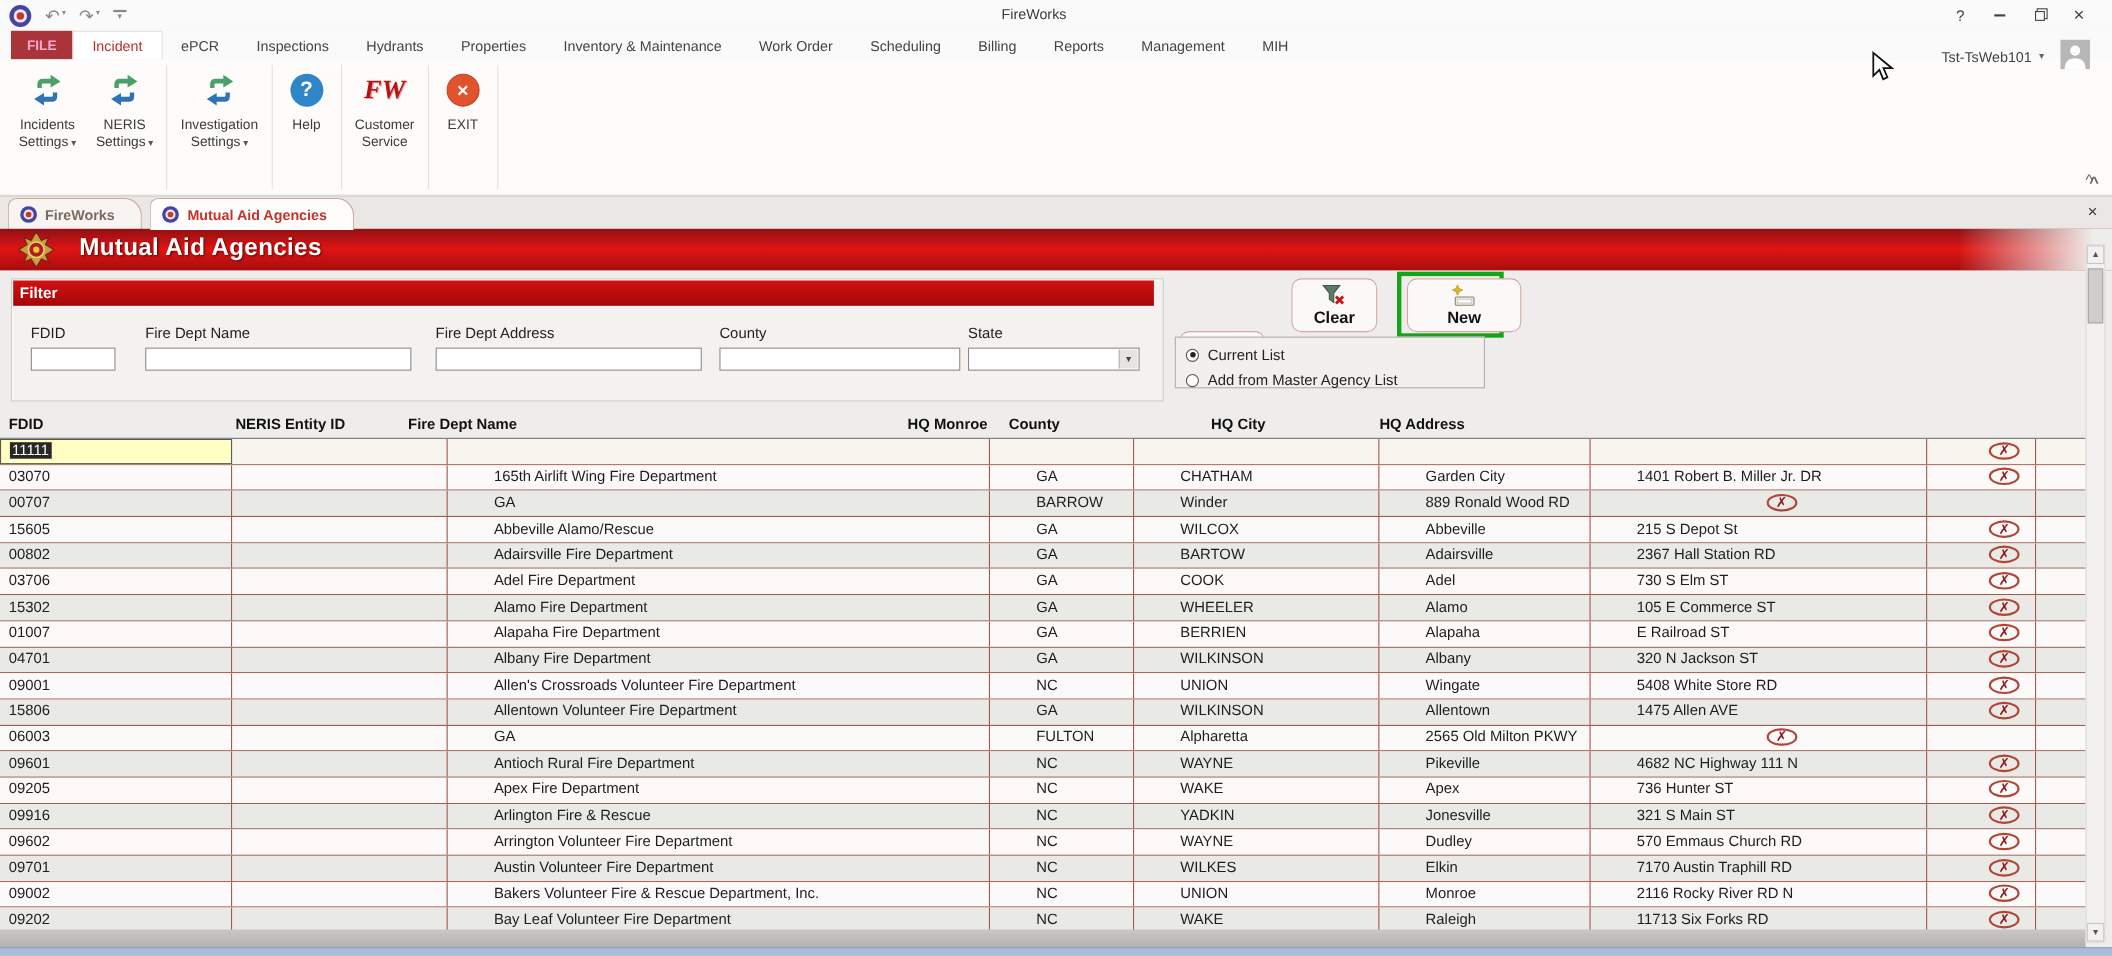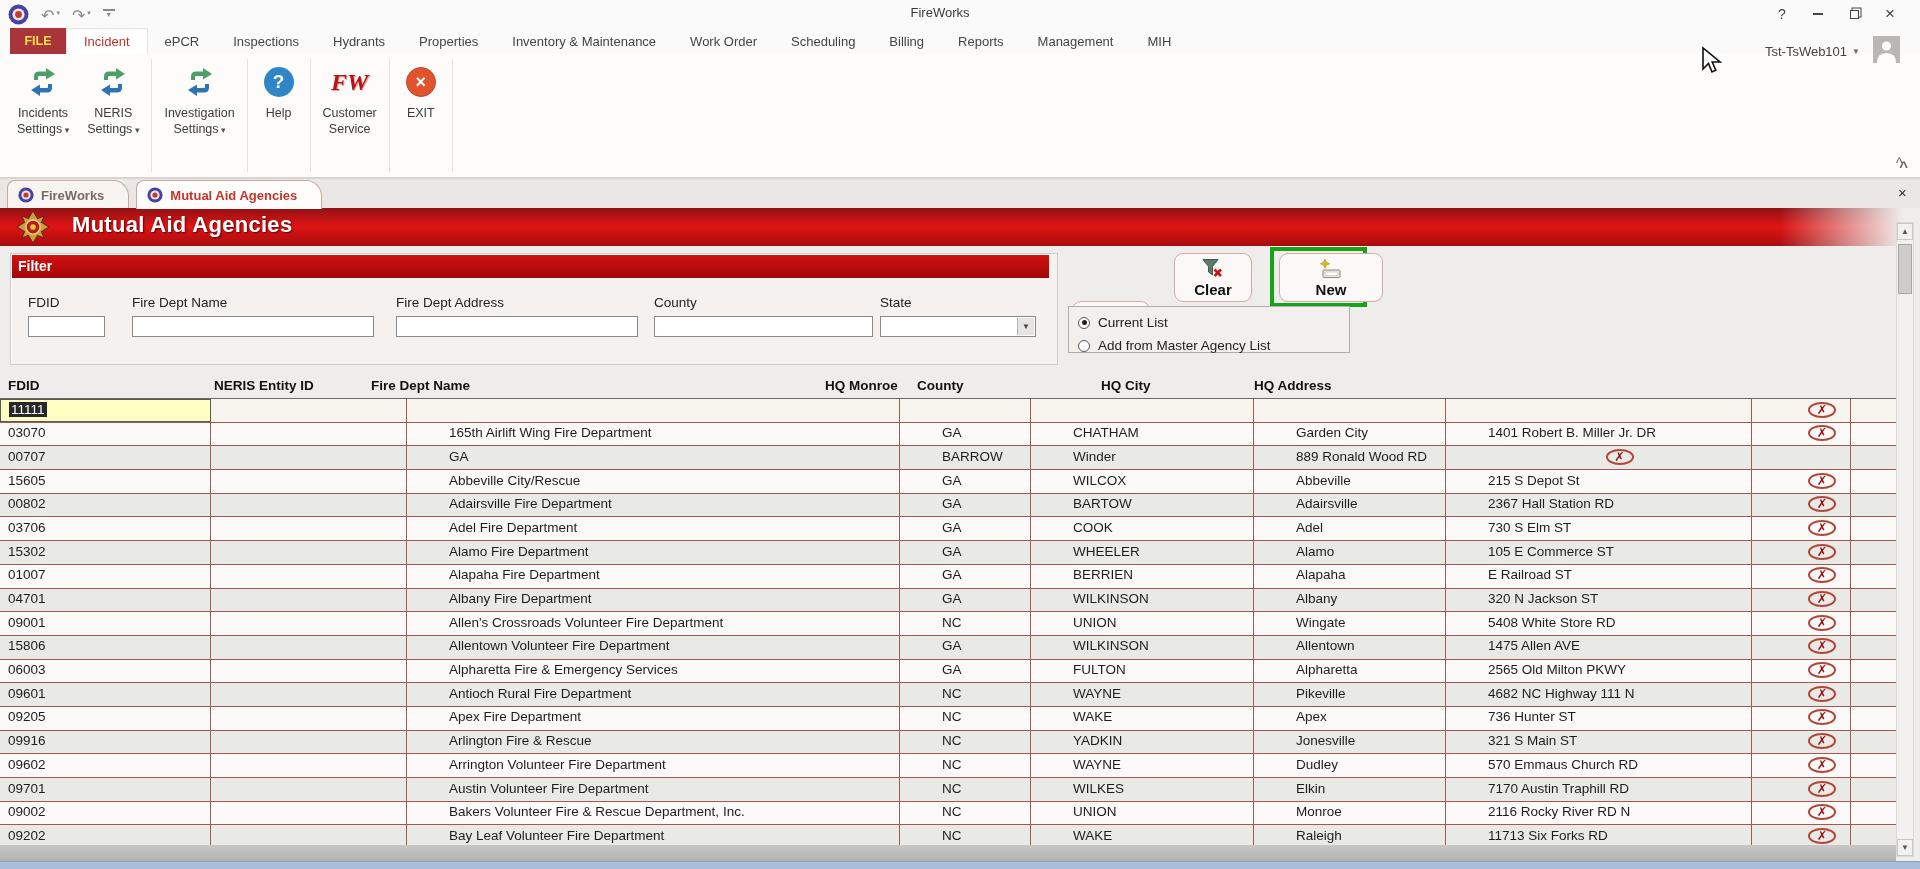--- a/index.html
+++ b/index.html
@@ -15,21 +15,21 @@
   .qat-btn { color:#8a8886; font-size:16px; line-height:20px; display:flex; align-items:flex-end; gap:2px; cursor:default; }
   .qat-btn .mini { font-size:7px; color:#8a8886; padding-bottom:3px; }
   .qat-more { width:12px; border-top:2px solid #8a8886; font-size:8px; color:#8a8886; text-align:center; line-height:8px; margin-bottom:2px; }
   .win-title { position:absolute; left:860px; top:5px; width:160px; text-align:center; font-size:13px; color:#3a3a3a; }
   .win-controls { position:absolute; right:12px; top:2px; display:flex; gap:0; }
   .wc { width:36px; height:24px; display:flex; align-items:center; justify-content:center; color:#444; font-size:14px; }
   .wc-min-glyph { width:10px; border-bottom:2px solid #444; height:2px; }
   .wc-restore-glyph { width:9px; height:9px; border:1px solid #444; box-shadow:2px -2px 0 -0.5px #fbfafa, 2px -2px 0 0.5px #444; }
   
   .menubar { position:absolute; top:28px; left:0; right:0; height:26px; background:#fbfafa; display:flex; align-items:stretch; }
-  .file-tab { margin-left:10px; width:56px; background:#a93439; color:#fde047; font-size:12.5px; font-weight:bold; display:flex; align-items:center; justify-content:center; }
+  .file-tab { margin-left:10px; width:56px; background:#a93439; color:#f9a8d4; font-size:12.5px; font-weight:bold; display:flex; align-items:center; justify-content:center; }
   .mtab { padding:0 17px; font-size:13px; color:#444; display:flex; align-items:center; white-space:nowrap; }
   .mtab.active { background:#fff; color:#b5332d; border:1px solid #e4e1de; border-bottom:none; }
   
   .ribbon { position:absolute; top:54px; left:0; right:0; height:124px; background:#fdfcfb; border-bottom:1px solid #d6d3d0; }
   .ribbon-inner { display:flex; height:100%; padding-left:8px; align-items:stretch; }
   .rbtn { display:flex; flex-direction:column; align-items:center; padding:10px 9px 0; font-size:12.5px; color:#3c3c3c; text-align:center; min-width:56px; }
   .rbtn .ric { height:36px; display:flex; align-items:center; justify-content:center; }
   .rbtn .rlbl { margin-top:5px; line-height:1.3; }
   .drop::after { content:" ▾"; font-size:9px; color:#555; }
   .rsep { width:1px; background:#e4e1de; margin:5px 3px; }
@@ -356,21 +356,21 @@
         <div class="td c-hq-city">Winder</div>
         <div class="td c-hq-address">889 Ronald Wood RD</div>
         <div class="td c-x">
           <span class="delx">✗</span>
         </div>
         <div class="td c-filler"></div>
       </div>
       <div class="trow">
         <div class="td c-fdid">15605</div>
         <div class="td c-neris"></div>
-        <div class="td c-name">Abbeville City/Rescue</div>
+        <div class="td c-name">Abbeville Alamo/Rescue</div>
         <div class="td c-hq-state">GA</div>
         <div class="td c-county">WILCOX</div>
         <div class="td c-hq-city">Abbeville</div>
         <div class="td c-hq-address">215 S Depot St</div>
         <div class="td c-x">
           <span class="delx">✗</span>
         </div>
         <div class="td c-filler"></div>
       </div>
       <div class="trow">
@@ -460,21 +460,20 @@
         <div class="td c-hq-city">Allentown</div>
         <div class="td c-hq-address">1475 Allen AVE</div>
         <div class="td c-x">
           <span class="delx">✗</span>
         </div>
         <div class="td c-filler"></div>
       </div>
       <div class="trow">
         <div class="td c-fdid">06003</div>
         <div class="td c-neris"></div>
-        <div class="td c-name">Alpharetta Fire &amp; Emergency Services</div>
         <div class="td c-hq-state">GA</div>
         <div class="td c-county">FULTON</div>
         <div class="td c-hq-city">Alpharetta</div>
         <div class="td c-hq-address">2565 Old Milton PKWY</div>
         <div class="td c-x">
           <span class="delx">✗</span>
         </div>
         <div class="td c-filler"></div>
       </div>
       <div class="trow">

